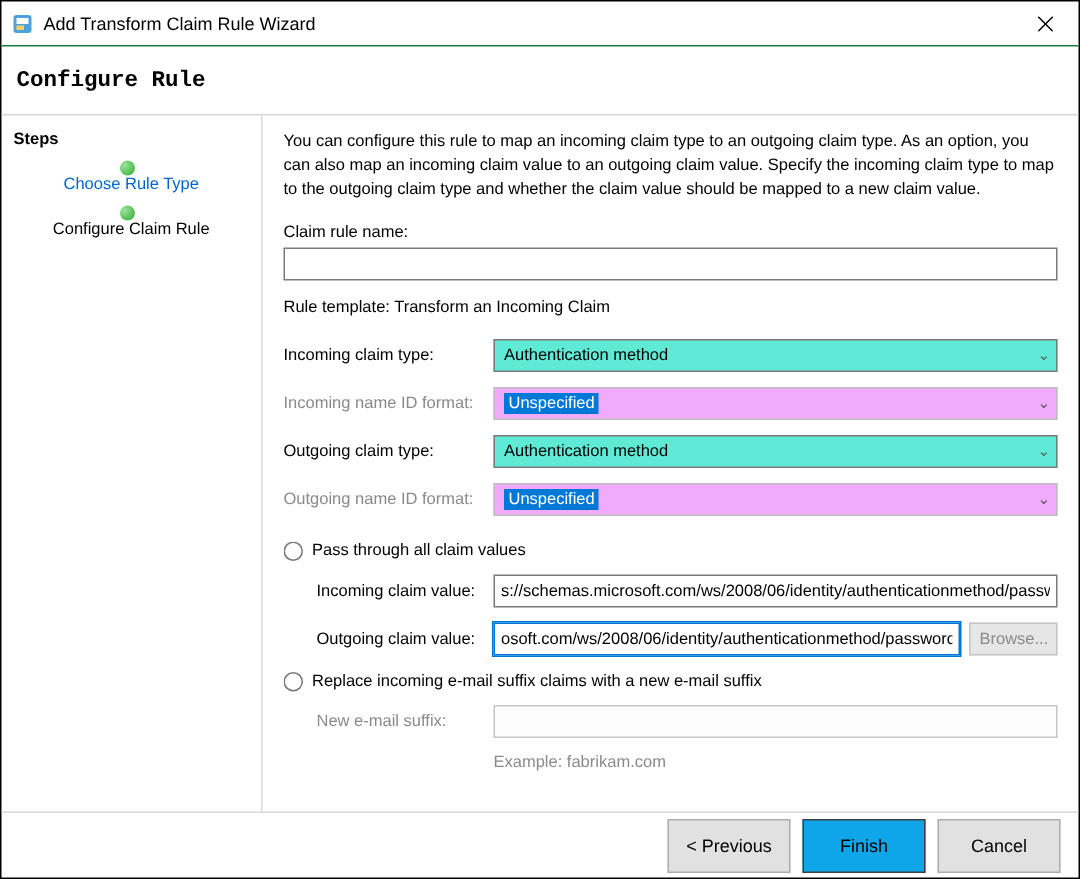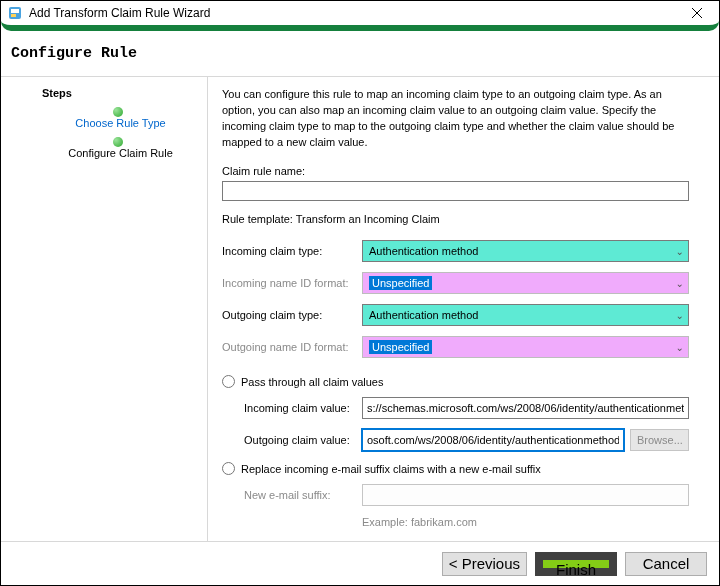--- a/index.html
+++ b/index.html
@@ -5,53 +5,53 @@
   * { box-sizing: border-box; font-family: "Segoe UI", Tahoma, sans-serif; }
   html, body { margin: 0; padding: 0; }
   .window {
     width: 720px; height: 586px;
     border: 1px solid #000; background: #fff;
     display: flex; flex-direction: column;
     position: relative;
   }
   .titlebar {
     height: 30px; display: flex; align-items: center;
-    padding: 0 0 0 6px; border-bottom: 6px solid #15803d; border-radius: 10px;
+    padding: 0 0 0 6px; border-bottom: 1px solid #15803d;
   }
   .titlebar .icon { width: 16px; height: 16px; margin-right: 6px; }
   .titlebar .title { font-size: 12px; flex: 1; color: #000; }
   .titlebar .close {
     width: 44px; height: 30px; display: flex;
     align-items: center; justify-content: center;
     font-size: 14px; color: #000; cursor: default;
   }
   .header {
     padding: 14px 10px 14px 10px;
     font-size: 15px; font-weight: bold; color: #000;
     border-bottom: 1px solid #d8d8d8;
     font-family: Liberation Mono, monospace;
   }
   .body {
-    flex: 1; display: flex; min-height: 0; margin-left: 33px;
+    flex: 1; display: flex; min-height: 0;
   }
   .sidebar {
     width: 174px; border-right: 1px solid #d8d8d8;
     padding: 6px 8px; font-size: 11px;
   }
   .sidebar h4 { font-size: 11px; font-weight: bold; margin: 4px 0 8px 0; }
   .step { display: flex; align-items: center; margin: 3px 0 8px 0; flex-direction: column; }
   .step .bullet {
     width: 10px; height: 10px; border-radius: 50%;
     margin-right: 6px; flex-shrink: 0;
     background: radial-gradient(circle at 30% 30%, #9be49b, #2fa82f);
   }
   .step a { color: #0066cc; text-decoration: none; }
   .step .current { color: #000; }
   .main {
-    flex: 1; padding: 10px 30px 8px 14px;
+    flex: 1; padding: 10px 14px 8px 14px;
     font-size: 11px; color: #000;
     display: flex; flex-direction: column;
     overflow: hidden;
   }
   .desc { line-height: 1.45; margin-bottom: 8px; }
   .lbl { margin: 6px 0 4px 0; }
   .textinput {
     width: 100%; height: 22px; border: 1px solid #7a7a7a;
     padding: 2px 4px; font-size: 11px; background:#fff;
   }
@@ -88,25 +88,25 @@
   }
   .subrow .dinput {
     flex:1; height:22px; border:1px solid #c5c5c5; background:#fdfdfd;
   }
   .footer {
     height: 44px; border-top: 1px solid #d8d8d8;
     display: flex; justify-content: flex-end; align-items: center;
     padding: 0 12px; gap: 8px;
   }
   .btn {
-    min-width: 82px; height: 24px; font-size: 15px;
+    min-width: 82px; height: 36px; font-size: 12px;
     background: #e1e1e1; border: 1px solid #adadad;
     color: #000;
   }
-  .btn.primary { border: 8px solid #404040; background: #84cc16; }
+  .btn.primary { border: 1px solid #404040; background: #0ea5e9; }
 </style>
 </head>
 <body>
 
 <div class="window">
 
   <div class="titlebar">
     <svg class="icon" viewBox="0 0 16 16">
       <rect x="2" y="2" width="12" height="12" rx="2" fill="#4aa3df"></rect>
       <rect x="4" y="4" width="8" height="4" fill="#fff"></rect>

